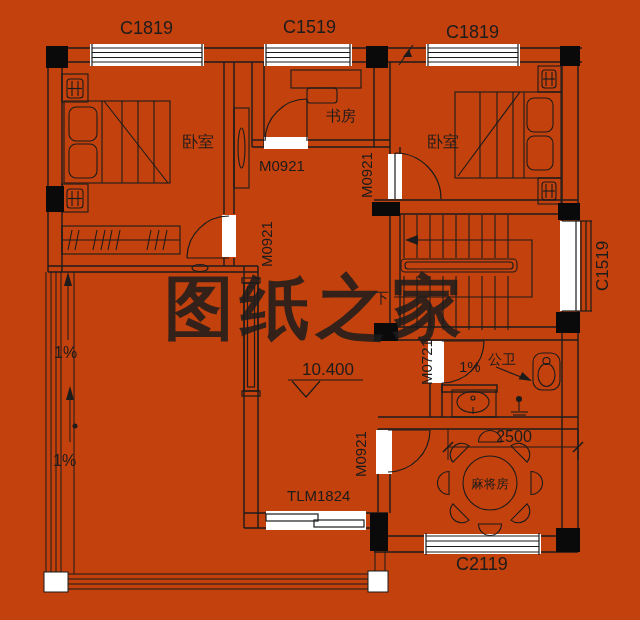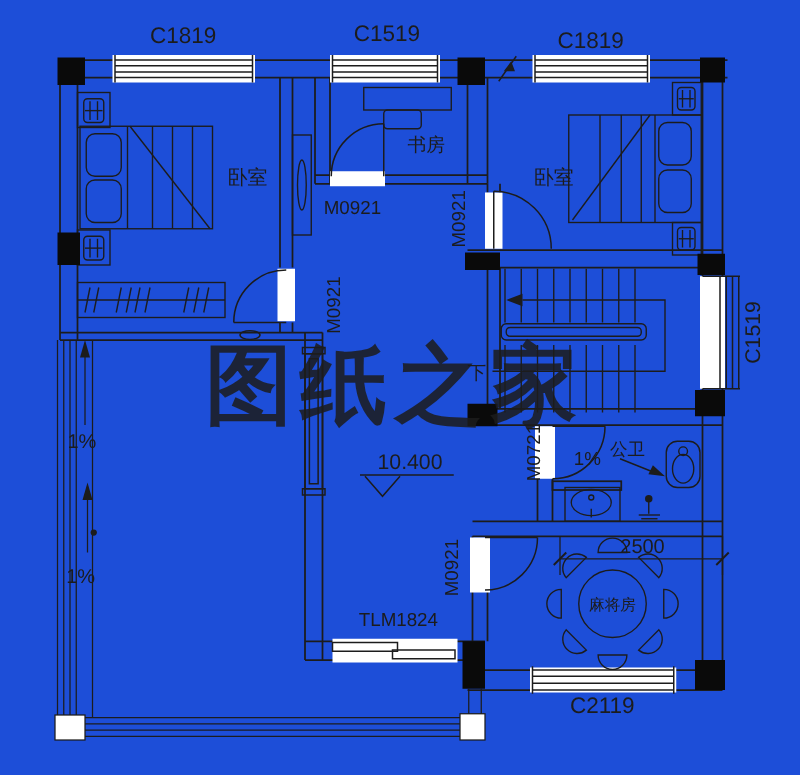--- a/index.html
+++ b/index.html
@@ -1,16 +1,16 @@
 <!DOCTYPE html>
 <html><head>
 <meta charset="utf-8">
 <style>
   html,body{margin:0;padding:0;background:#ffffff;}
-  #stage{position:relative;width:640px;height:620px;background:#1d4ed8;overflow:hidden;
+  #stage{position:relative;width:640px;height:620px;background:#c2410c;overflow:hidden;
          font-family:"Liberation Sans", sans-serif;}
   svg text{font-family:"Liberation Sans", sans-serif;fill:#1c1c1c;}
   svg text.cjk{font-family:sans-serif;}
   svg text.wm{font-family:serif;font-weight:bold;}
 </style>
 </head>
 <body>
 
 <div id="stage">
 <svg width="640" height="620" viewBox="0 0 640 620">

